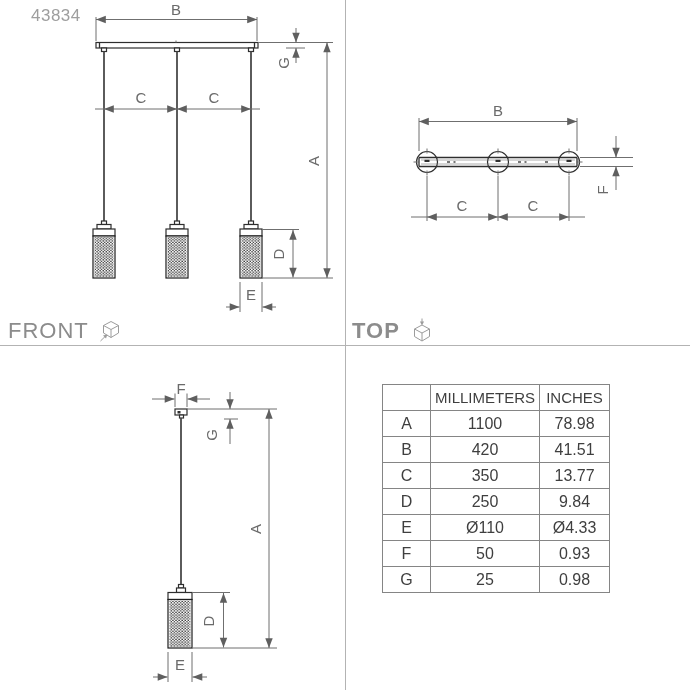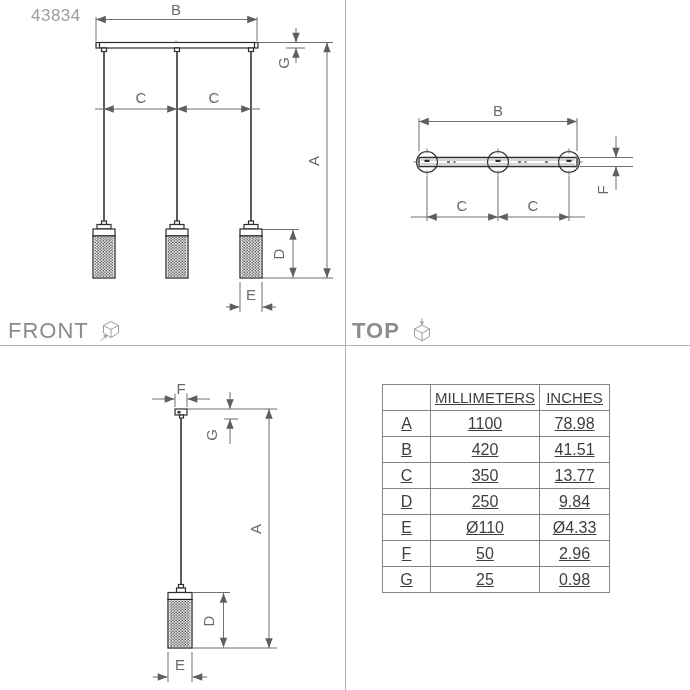--- a/index.html
+++ b/index.html
@@ -23,21 +23,21 @@
   }
   .product-code{
     position:absolute;left:8px;top:6px;font-size:17px;color:#9e9e9e;letter-spacing:0.5px;margin-left:23px;
   }
   .dim-table{
     position:absolute;left:382px;top:384px;border-collapse:collapse;
     table-layout:fixed;color:#3f3f3f;background:#fff;
   }
   .dim-table th,.dim-table td{
     border:1px solid #858585;text-align:center;vertical-align:middle;
-    height:25px;padding:0 4px;font-weight:normal;text-decoration:underline;
+    height:25px;padding:0 4px;font-weight:normal;
   }
   .dim-table th{font-size:15px;}
   .dim-table td{font-size:16px;}
   .col-dim{width:48px;}
   .col-mm{width:104px;}
   .col-in{width:70px;}
   .cube-icon{display:block;}
 </style>
 </head>
 <body>
@@ -301,21 +301,21 @@
       <td>9.84</td>
     </tr>
     <tr>
       <td>E</td>
       <td>Ø110</td>
       <td>Ø4.33</td>
     </tr>
     <tr>
       <td>F</td>
       <td>50</td>
-      <td>2.96</td>
+      <td>0.93</td>
     </tr>
     <tr>
       <td>G</td>
       <td>25</td>
       <td>0.98</td>
     </tr>
   </tbody>
     </table>
 
 </div>

